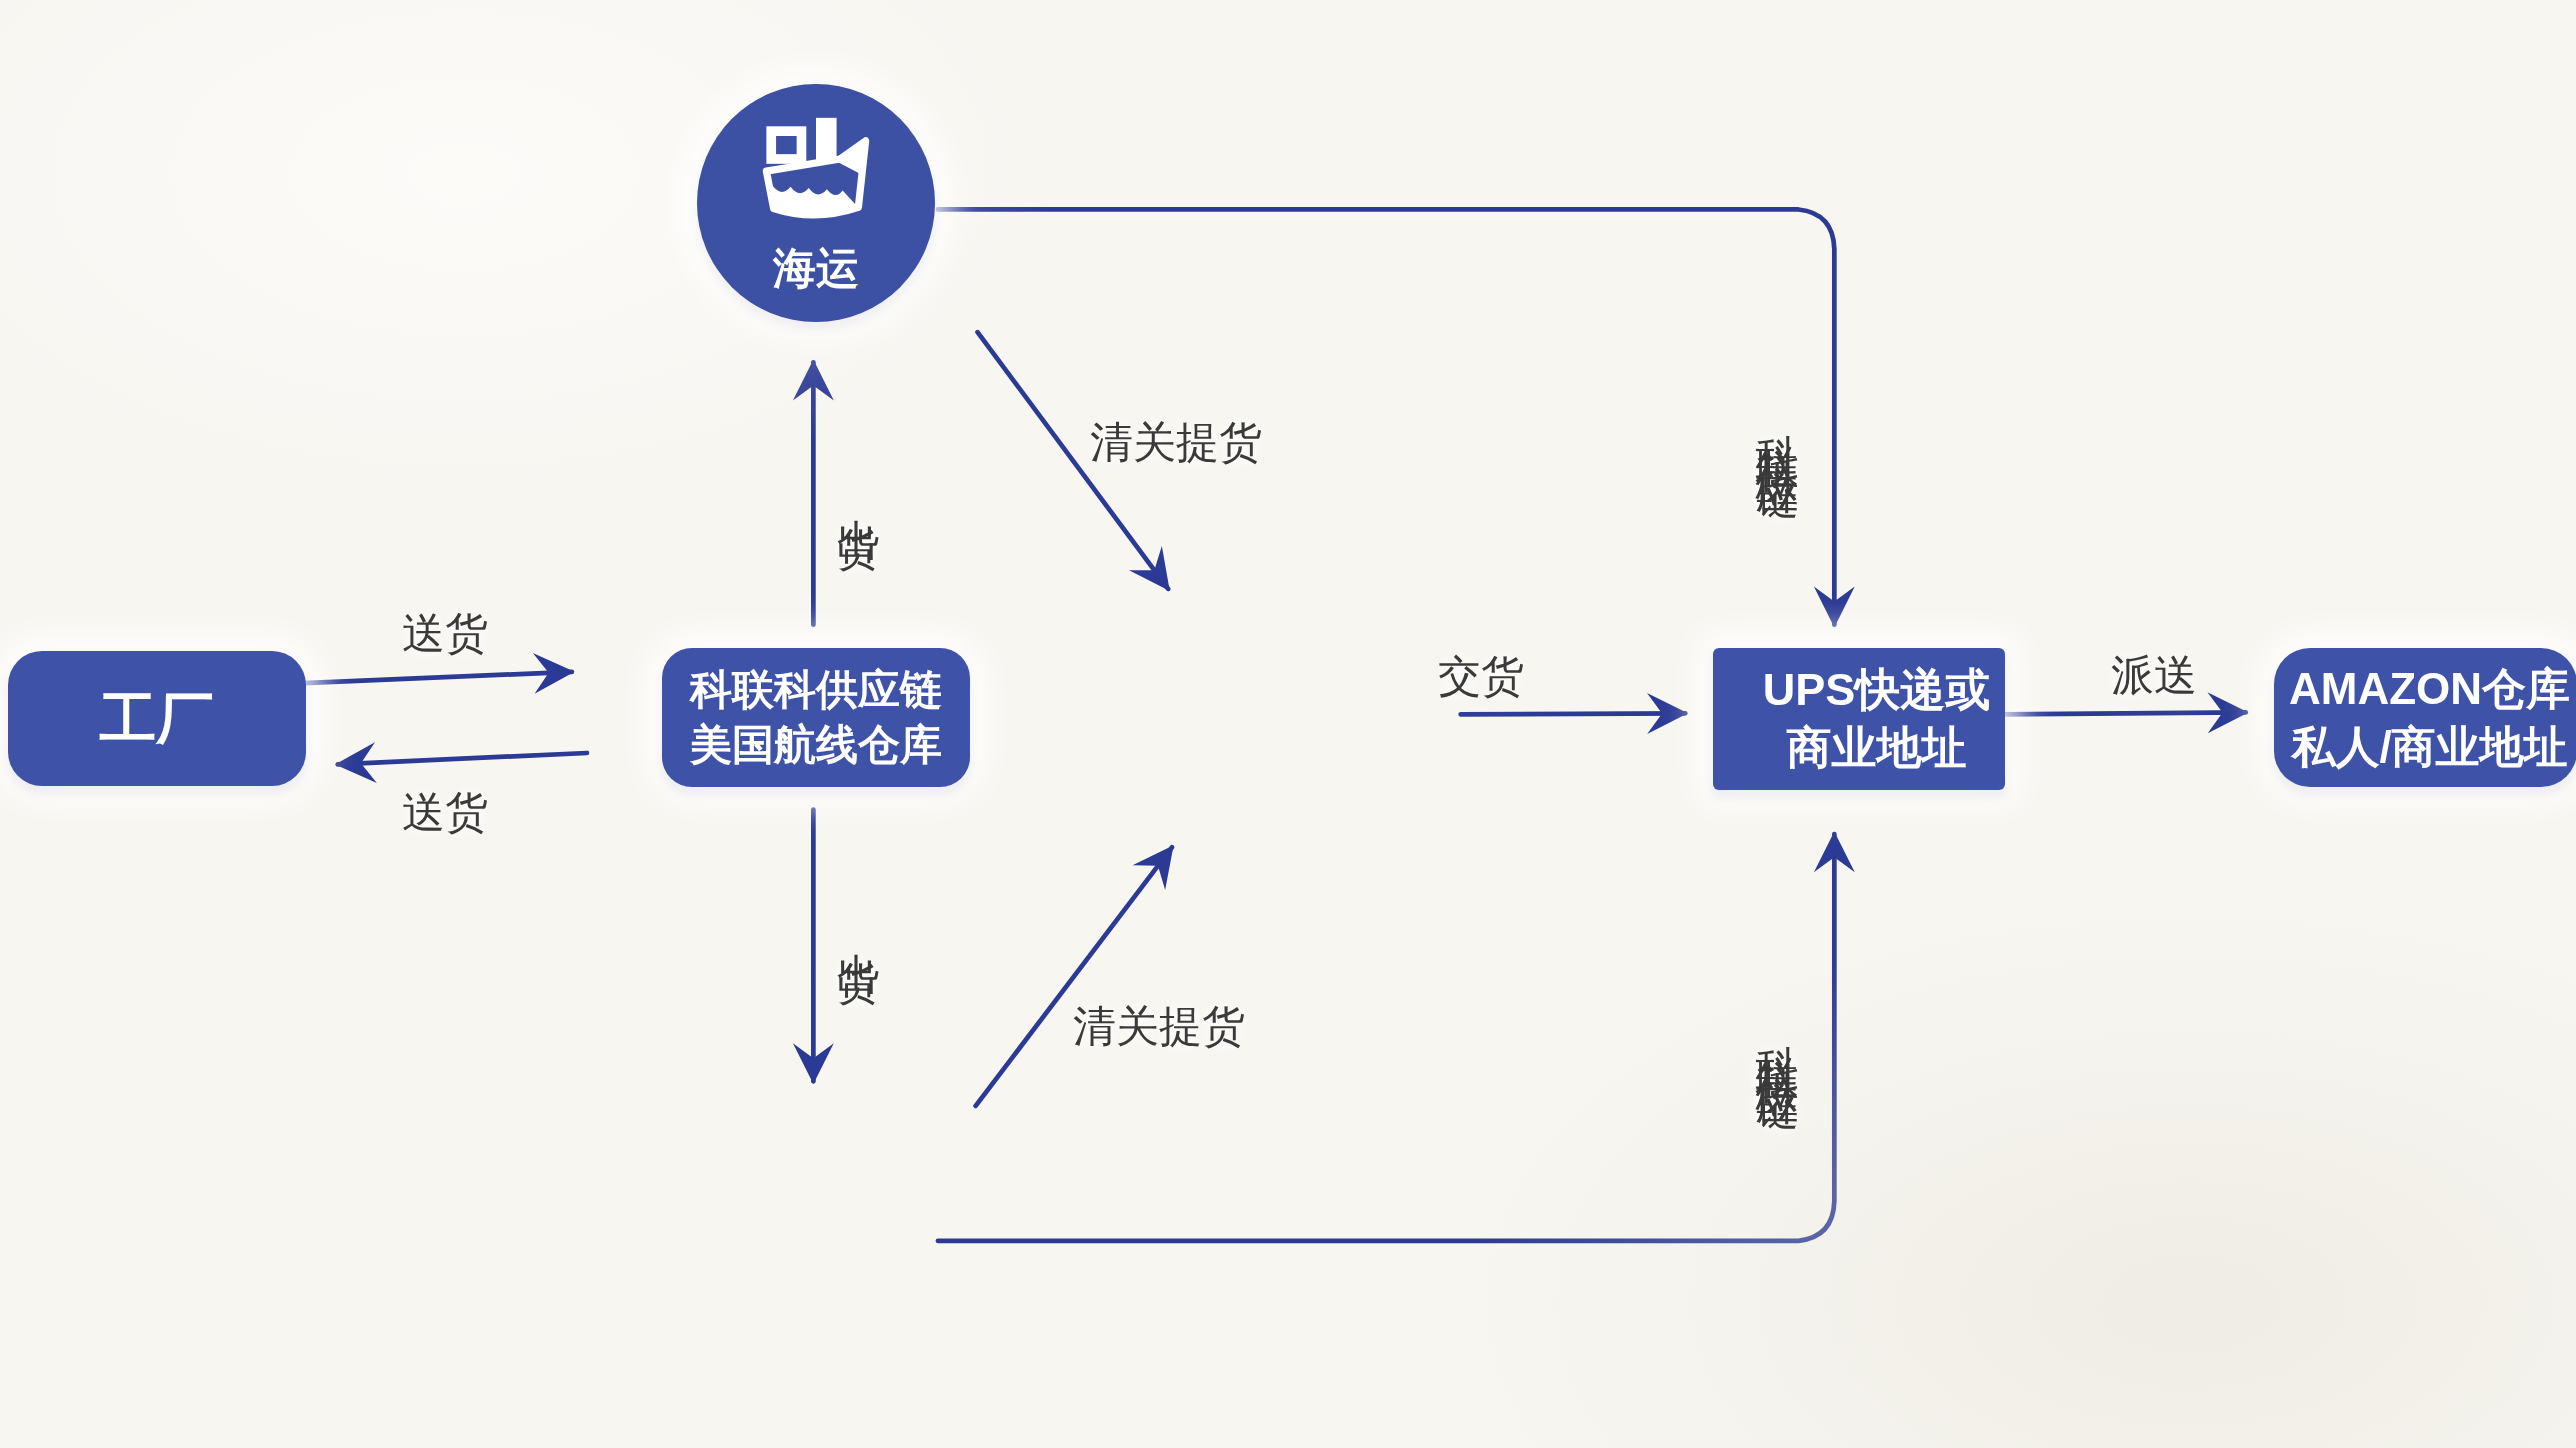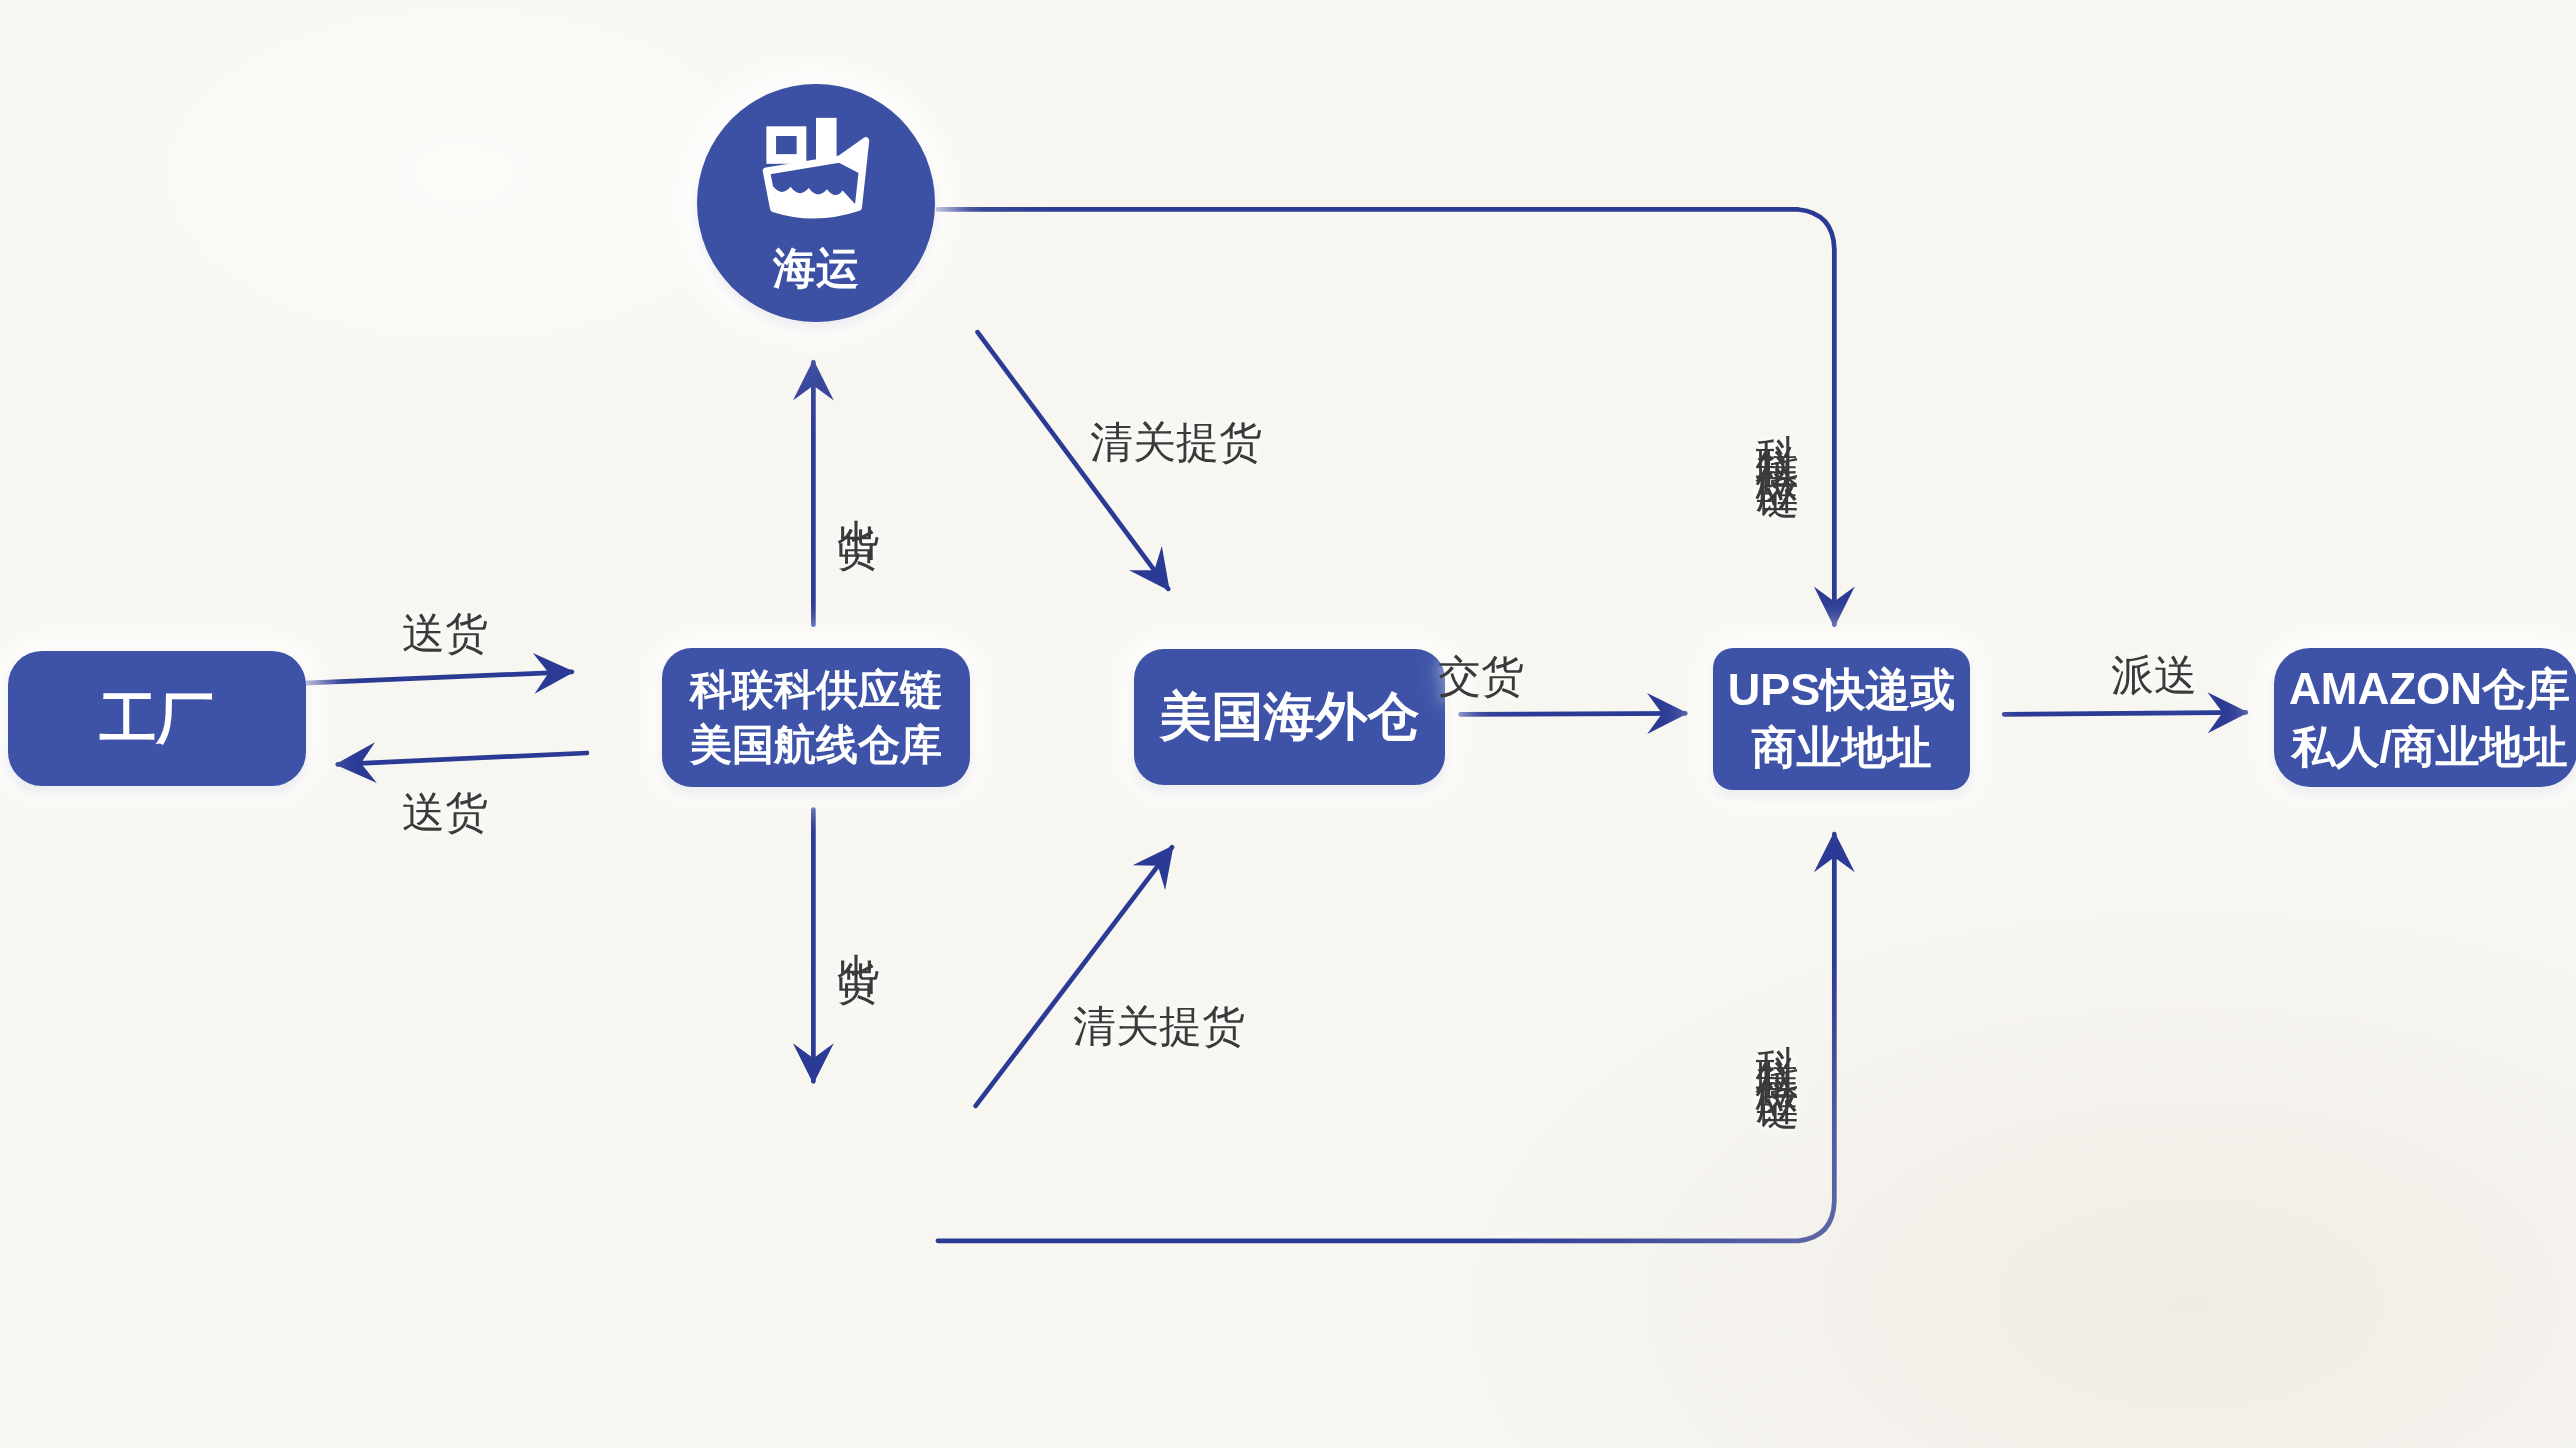--- a/index.html
+++ b/index.html
@@ -38,21 +38,21 @@
     box-shadow: 0 0 32px 17px rgba(255,255,255,.8), 0 5.7px 9.4px rgba(40,52,120,.22);
     z-index: 2;
     line-height: 1.3;
   }
   .rectnode { border-radius: 30px; }
   .circlenode { border-radius: 50%; background: #3c50a4; justify-content: flex-start; }
 
   .node-factory   { left: 7.5px;    top: 651px; width: 298px; height: 135px; font-size: 57px; border-radius: 34px; }
   .node-klk       { left: 662px;  top: 648px; width: 308px; height: 139px; font-size: 42px; }
   .node-usw       { left: 1134px; top: 649px; width: 311px; height: 136px; font-size: 52px; }
-  .node-ups       { left: 1713px; top: 648px; width: 257px; height: 142px; font-size: 45px; border-radius: 20px; }
+  .node-ups       { left: 1713px; top: 648px; width: 257px; height: 142px; font-size: 45px; border-radius: 6px; padding-left: 35px; }
   .node-amazon    { left: 2274px; top: 648px; width: 295px; height: 139px; font-size: 44px; border-radius: 36px; padding-left: 8px; }
   .node-sea       { left: 697px;  top: 84px;   width: 238px; height: 238px; }
   .node-air       { left: 696px;  top: 1115px; width: 238px; height: 238px; }
 
   .circlenode .icon-wrap { margin-top: 24.5px; height: 130px; display: flex; align-items: center; justify-content: center; }
   .circlenode .circle-label { font-size: 43px; margin-top: 2px; }
 
   .edge-label {
     position: absolute;
     transform: translate(-50%, -50%);
@@ -110,23 +110,20 @@
         <rect x="50" y="4" width="17" height="36" fill="#ffffff"></rect>
         <path d="M67 40 L93 20 L86 50 Z" fill="#ffffff"></path>
         <path d="M9 48 L70 38 L91 23 L85 78 Q49 90 15 79 Z" fill="none" stroke="#ffffff" stroke-width="6" stroke-linejoin="round"></path>
         <path d="M14 60 q7.5 10 15 1 q7.5 10 15 1 q7.5 10 15 1 q7 9 13 1 L83 76 Q49 88 17 78 Z" fill="#ffffff"></path>
       </svg>
     </span>
     <span class="circle-label">海运</span>
   </div>
 
 
-  <div class="node rectnode node-usw">
-    <span>美国海外仓</span>
-  </div>
 
   <div class="node rectnode node-ups">
     <span>UPS快递或</span>
     <span>商业地址</span>
   </div>
 
   <div class="node rectnode node-amazon">
     <span>AMAZON仓库</span>
     <span>私人/商业地址</span>
   </div>

